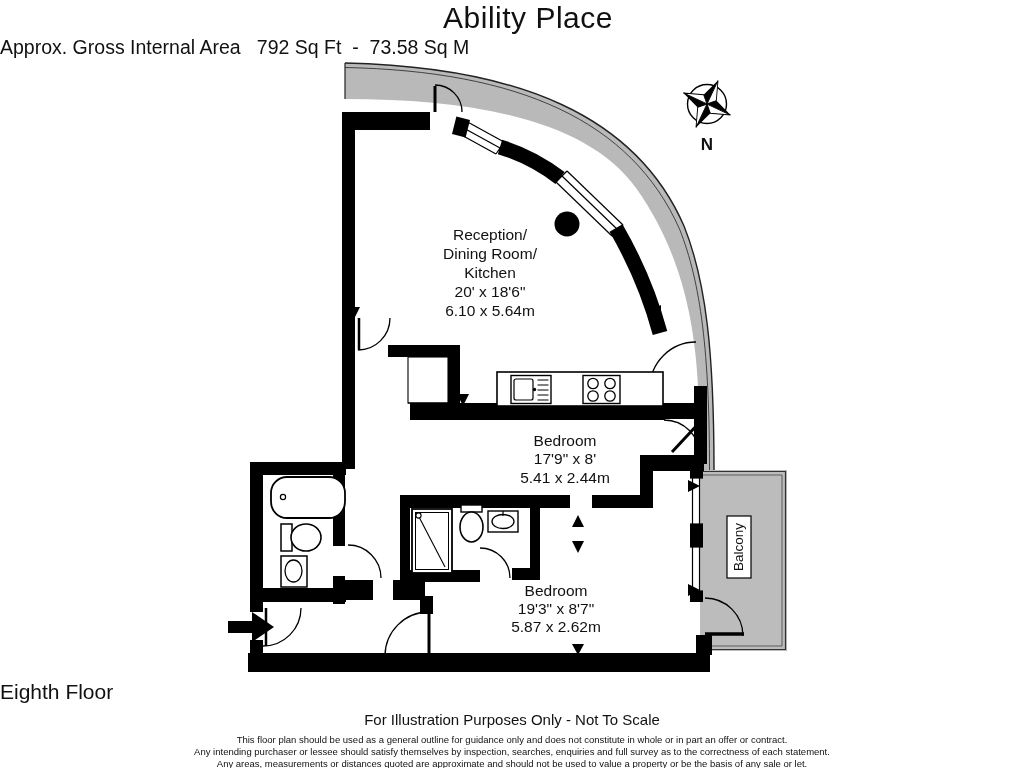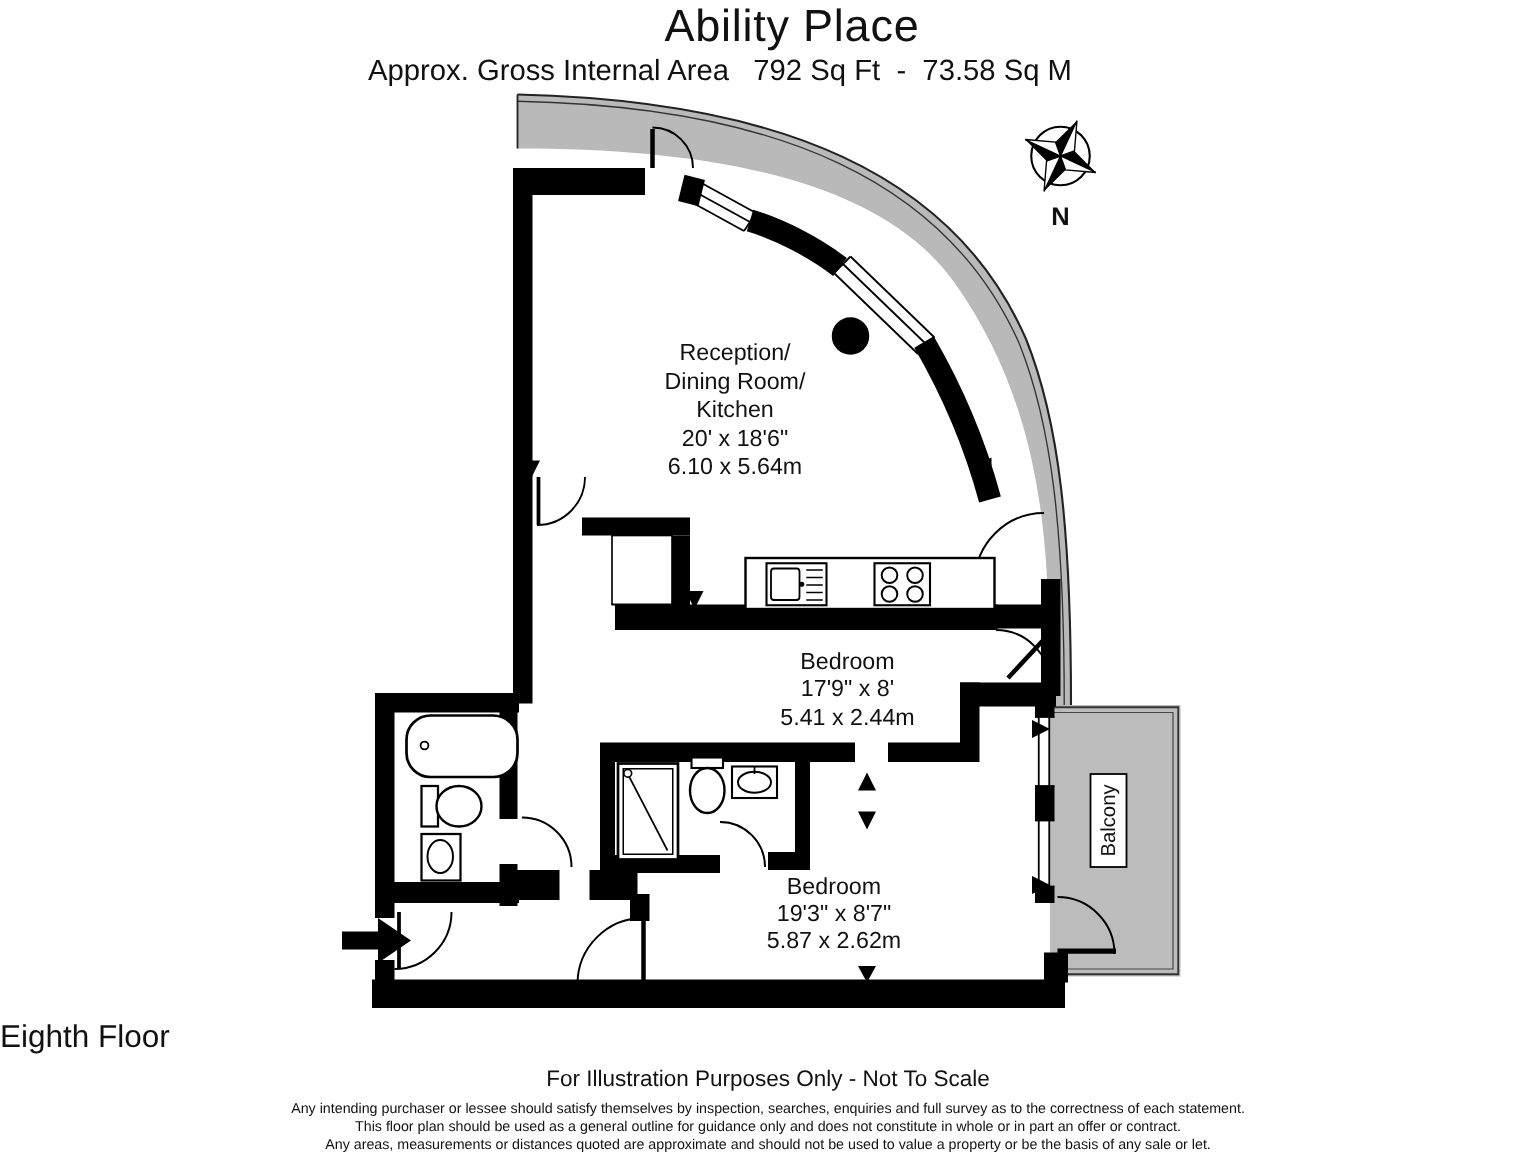--- a/index.html
+++ b/index.html
@@ -1,20 +1,20 @@
 <!DOCTYPE html>
 <html><head>
 <meta charset="utf-8">
 <style>
   html,body{margin:0;padding:0;background:#ffffff;}
   #page{position:relative;width:1024px;height:768px;background:#ffffff;overflow:hidden;
         font-family:"Liberation Sans", sans-serif;color:#111;}
   .hdr-title{position:absolute;top:1px;left:0;width:1024px;text-align:center;
              font-size:30px;letter-spacing:0.5px;color:#111;white-space:pre;padding-left:16px;}
-  .hdr-sub{position:absolute;top:36px;left:0;width:960px;text-align:center;
+  .hdr-sub{position:absolute;top:36px;left:0;width:960px;
            font-size:19.5px;color:#111;white-space:pre;}
   .ftr-floor{position:absolute;top:680px;left:0;width:1024px;text-align:left;
              font-size:21px;color:#111;white-space:pre;}
   .ftr-note{position:absolute;top:711px;left:0;width:1024px;text-align:center;
             font-size:15px;color:#111;white-space:pre;}
   .ftr-disc{position:absolute;top:734px;left:0;width:1024px;text-align:center;
             font-size:9.5px;line-height:12px;color:#111;}
   svg text{font-family:"Liberation Sans", sans-serif;fill:#111;}
   .room-label{font-size:15.5px;}
   .balcony-label{font-size:13.5px;}
@@ -242,18 +242,18 @@
         <path d="M-26,0 L-7,7 L0,0 Z" fill="#000"></path>
         <path d="M-26,0 L-7,-7 L0,0 Z" fill="#fff" stroke="#000" stroke-width="0.9"></path>
       </g>
       <text class="north-label" x="0" y="46" text-anchor="middle">N</text>
     </g>
   </svg>
 
   <div class="ftr-floor">Eighth Floor</div>
   <div class="ftr-note">For Illustration Purposes Only - Not To Scale</div>
   <div class="ftr-disc">
+    <div>This floor plan should be used as a general outline for guidance only and does not constitute in whole or in part an offer or contract.</div>
     <div>Any intending purchaser or lessee should satisfy themselves by inspection, searches, enquiries and full survey as to the correctness of each statement.</div>
-    <div>This floor plan should be used as a general outline for guidance only and does not constitute in whole or in part an offer or contract.</div>
     <div>Any areas, measurements or distances quoted are approximate and should not be used to value a property or be the basis of any sale or let.</div>
   </div>
 
 </div>
 
 </body></html>

